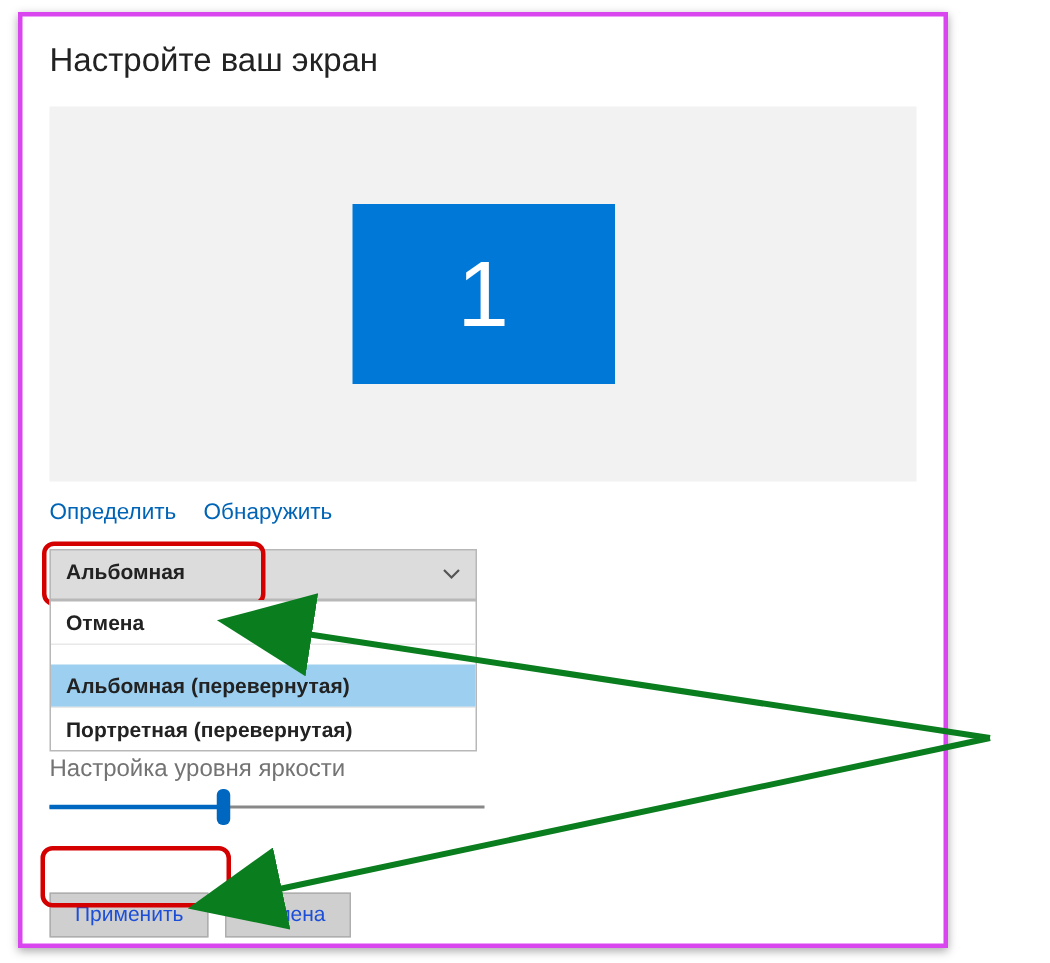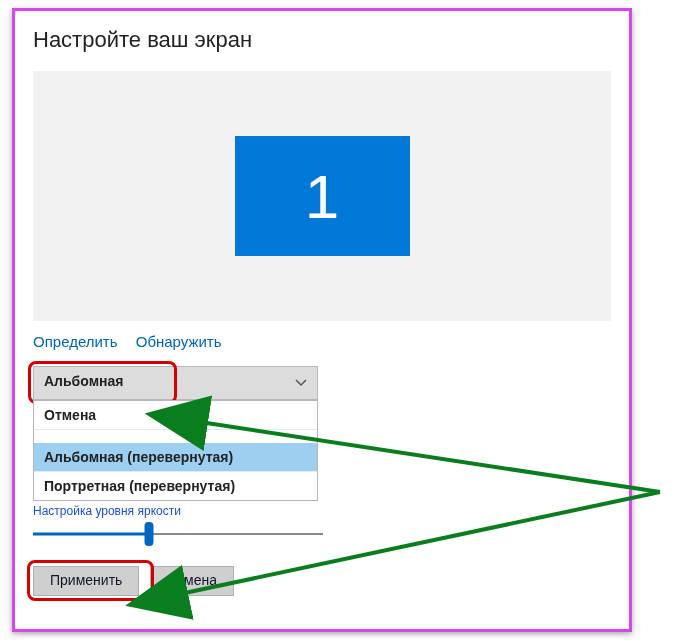--- a/index.html
+++ b/index.html
@@ -103,22 +103,22 @@
   .dropdown-list .opt {
     padding: 6px 10px;
     font-size: 14px;
     color: #222;
     cursor: pointer;
     border-bottom: 1px solid #e8e8e8;
   }
   .dropdown-list .opt:last-child { border-bottom: none; }
   .dropdown-list .opt.sel { background: #9ccff0; margin-top: 13px; }
   .brightness-label {
-    font-size: 12px;
-    color: #1d4ed8;
+    font-size: 16px;
+    color: #737373;
     margin-top: 104px;
     margin-bottom: 2px;
   }
   .slider {
     position: relative;
     width: 290px;
     height: 28px;
     margin-bottom: 18px;
   }
   .slider .track {
@@ -149,23 +149,24 @@
     position: relative;
     width: 230px;
   }
   .btn {
     display: inline-block;
     height: 30px;
     padding: 5px 16px;
     background: #cfcfcf;
     border: 1px solid #aeaeae;
     font-size: 14px;
-    color: #0f172a;
+    color: #1d4ed8;
     cursor: pointer;
     margin-right: 6px;
+    margin-top: 25px;
   }
   .hl2 {
     left: -6px; top: -6px;
     width: 127px; height: 41px;
   }
   .arrows {
     position: absolute;
     left: 0; top: 0;
     width: 700px; height: 642px;
     pointer-events: none;

